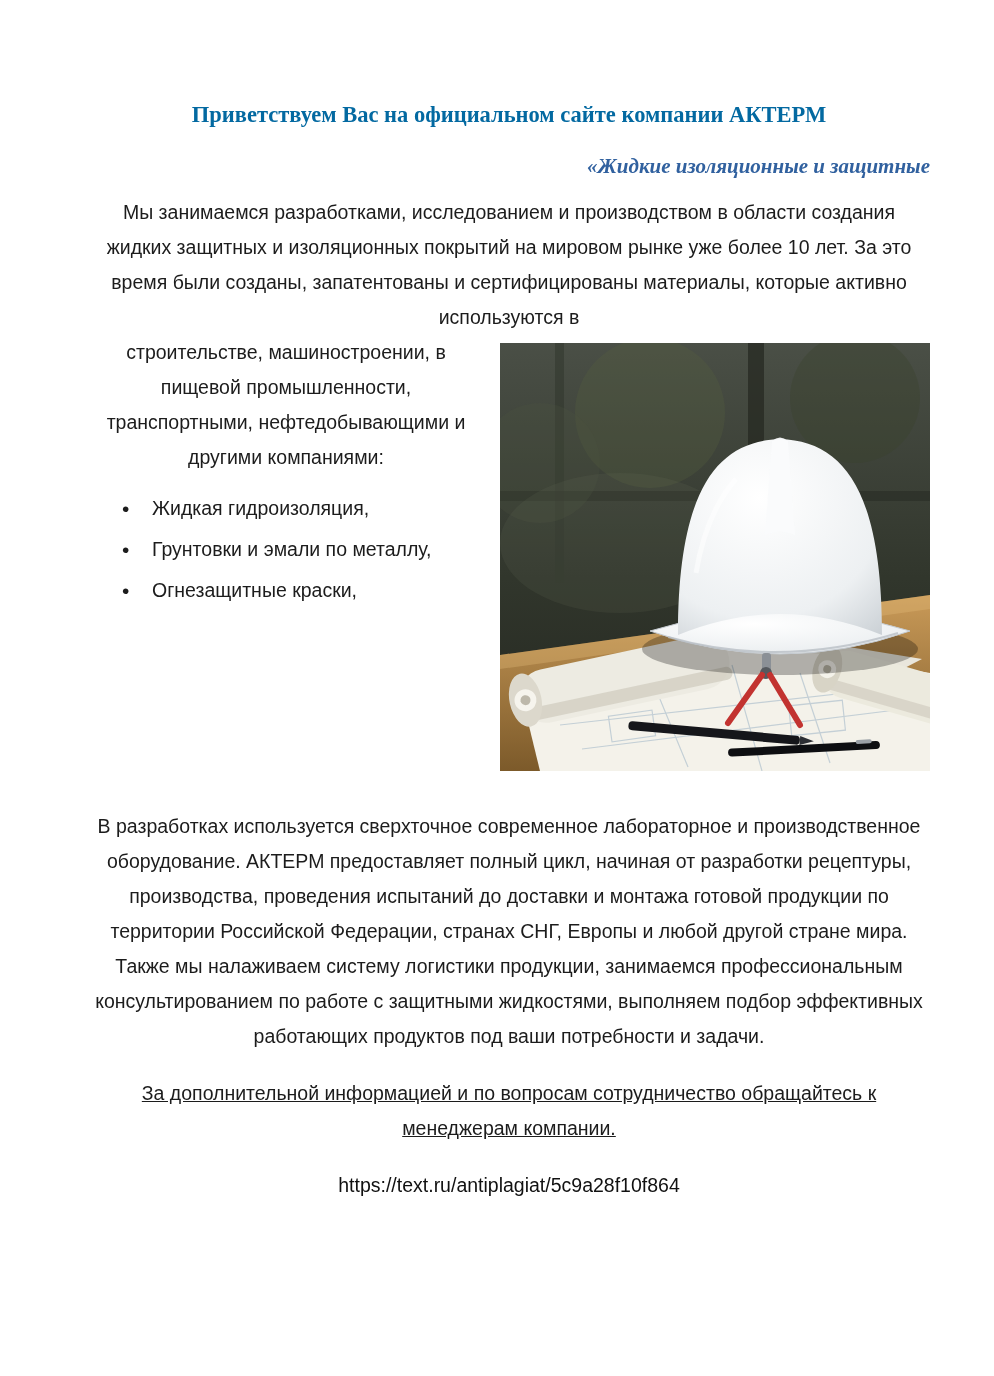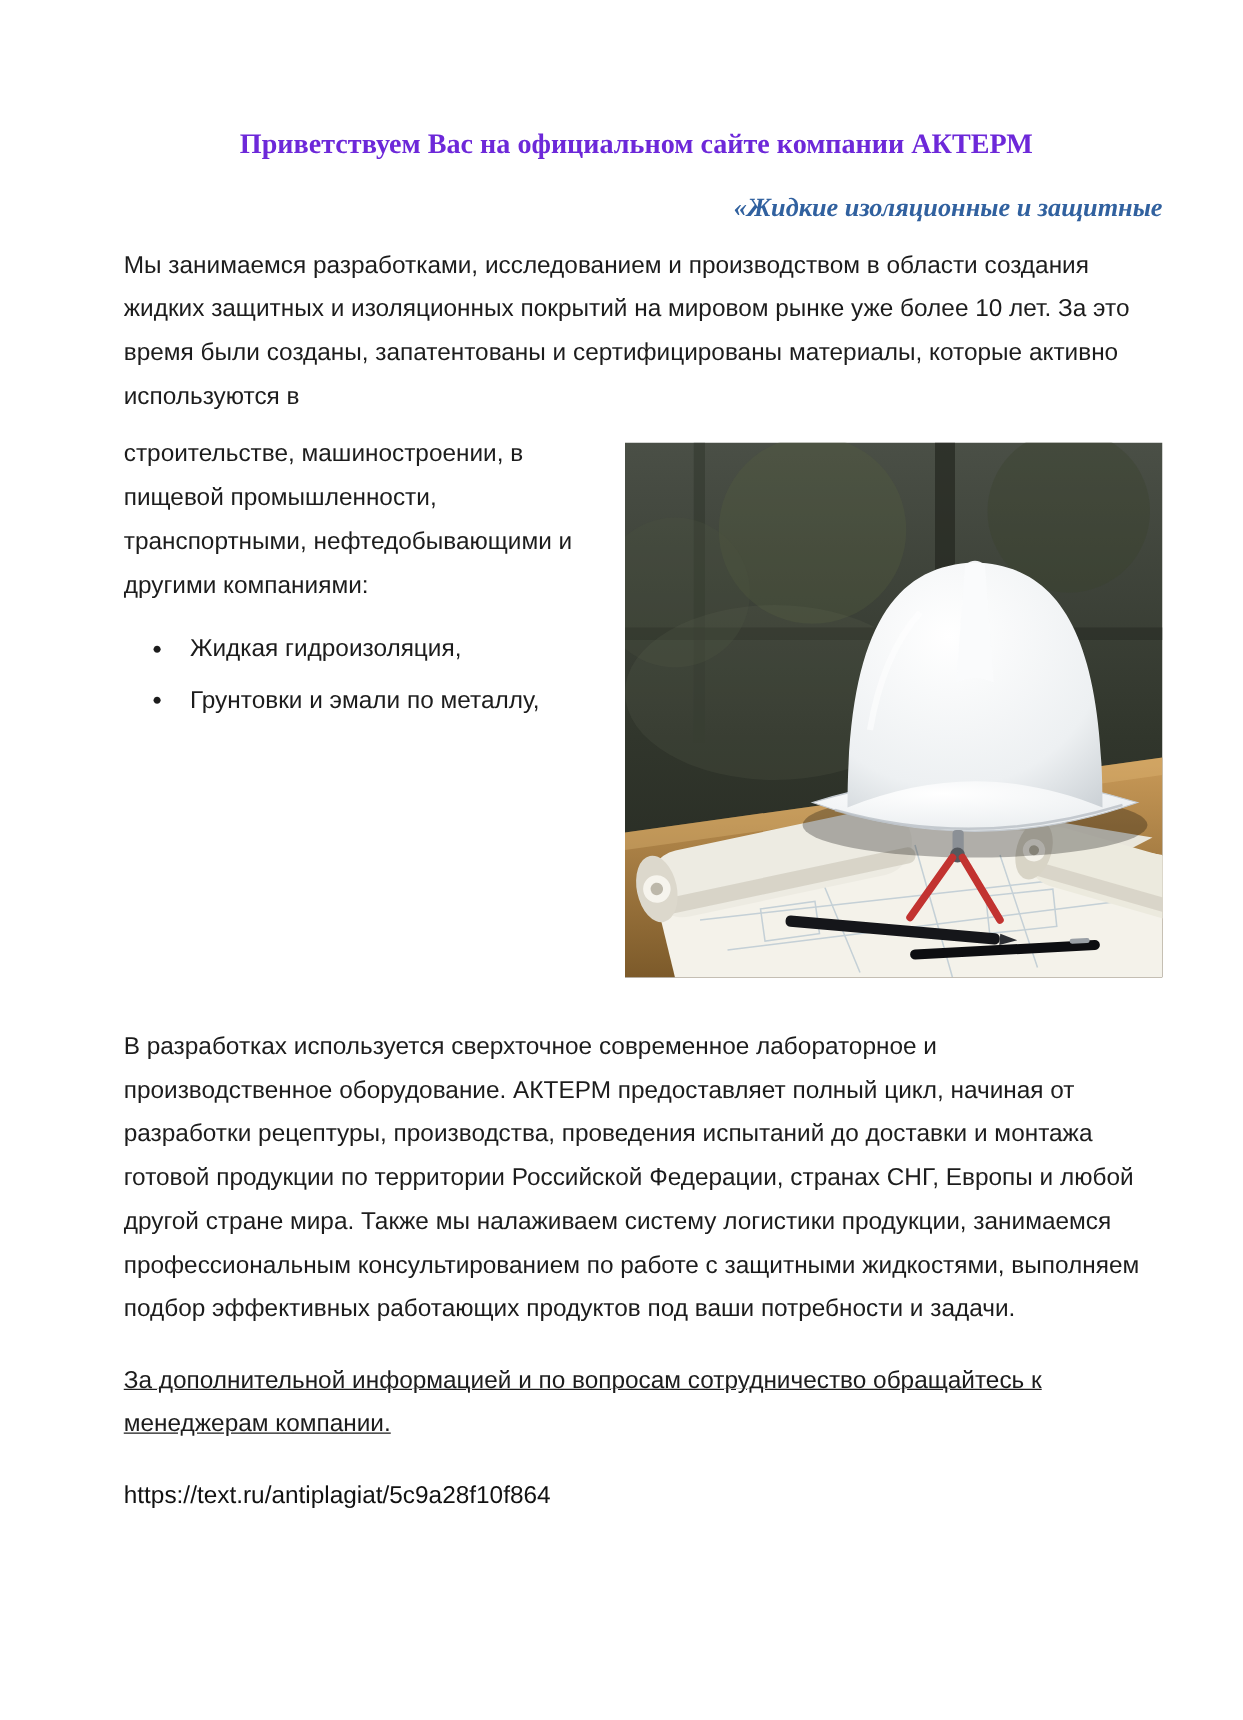--- a/index.html
+++ b/index.html
@@ -13,36 +13,36 @@
     font-family:"Liberation Sans",sans-serif;
     font-size:19.5px;
     line-height:35px;
     color:#1c1c1c;
     overflow:hidden;
   }
   .title{
     font-family:"Liberation Serif",serif;
     font-size:22.5px;
     font-weight:bold;
-    color:#6d28d9;
+    color:#0369a1;
     text-align:center;
     margin:0 0 16px 0;
     line-height:1.35;
   }
   .quote{
     font-family:"Liberation Serif",serif;
     font-style:italic;
     font-weight:bold;
     color:#31619f;
     text-align:right;
     font-size:21px;
     line-height:41px;
     margin:0 0 8px 0;
   }
-  p{margin:11px;}
+  p{margin:0;text-align:center;}
   .intro1{margin-top:6px;}
   .photo{
     float:right;
     width:430px;height:428px;
     margin:8px 0 10px 16px;
   }
   .photo svg{display:block;width:430px;height:428px;}
   .features{
     list-style:none;
     margin:16px 0 0 0;
@@ -170,20 +170,21 @@
         </g>
       </g>
     </svg>
   </div>
 
   <p class="intro2">строительстве, машиностроении, в пищевой промышленности, транспортными, нефтедобывающими и другими компаниями:</p>
 
   <ul class="features">
     <li><span>Жидкая гидроизоляция,</span></li>
     <li><span>Грунтовки и эмали по металлу,</span></li>
+    <li><span>Огнезащитные краски,</span></li>
   </ul>
 
   <div class="clear"></div>
 
   <p class="p2">В разработках используется сверхточное современное лабораторное и производственное оборудование. АКТЕРМ предоставляет полный цикл, начиная от разработки рецептуры, производства, проведения испытаний до доставки и монтажа готовой продукции по территории Российской Федерации, странах СНГ, Европы и любой другой стране мира. Также мы налаживаем систему логистики продукции, занимаемся профессиональным консультированием по работе с защитными жидкостями, выполняем подбор эффективных  работающих продуктов под ваши потребности и задачи.</p>
 
   <p class="p3">За дополнительной информацией и по вопросам сотрудничество обращайтесь к менеджерам компании.</p>
 
   <p class="link-line">https://text.ru/antiplagiat/5c9a28f10f864</p>
 

